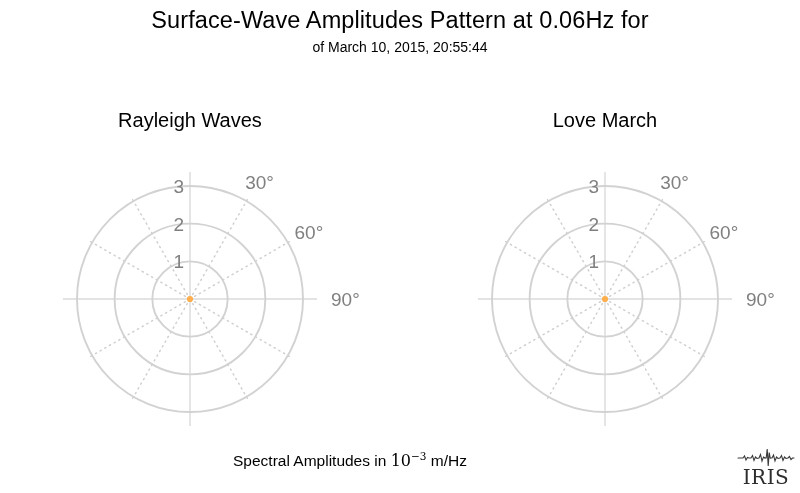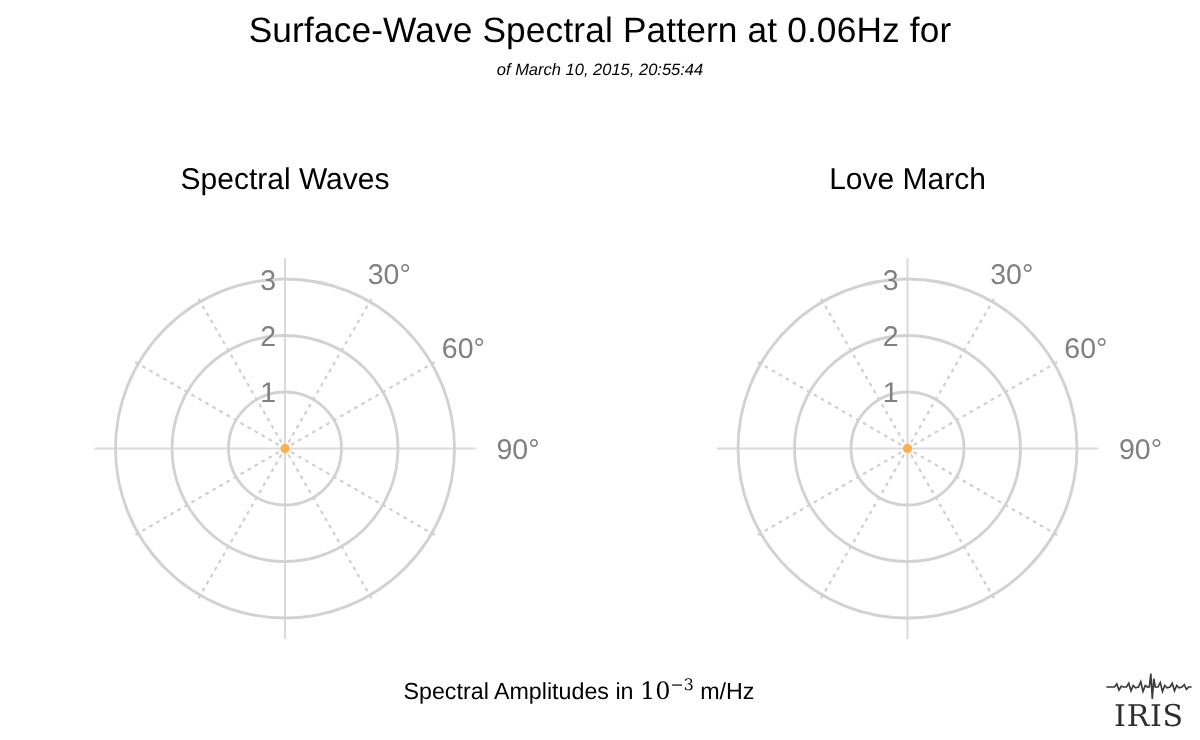--- a/index.html
+++ b/index.html
@@ -23,25 +23,24 @@
     width: 800px;
     text-align: center;
   }
   .title-line {
     font-size: 23.5px;
     color: #000000;
     line-height: 29px;
     letter-spacing: 0.1px;
   }
   #subtitle {
-    font-size: 11px;
+    font-size: 14px;
     color: #000000;
     line-height: 20px;
     margin-top: 2px;
-    font-style: italic;
   }
 
   
   .panel {
     position: absolute;
     top: 108px;
   }
   #panel-rayleigh { left: 15px; }
   #panel-love     { left: 430px; }
 
@@ -71,21 +70,20 @@
 
   
   #caption {
     position: absolute;
     top: 451px;
     left: 0;
     width: 700px;
     text-align: center;
     font-size: 15.5px;
     color: #000000;
-    margin-left: 36px;
   }
   #caption .mathnum {
     font-family: "DejaVu Serif", serif;
     font-size: 16px;
   }
   #caption .mathnum sup {
     font-size: 10.5px;
     vertical-align: super;
     line-height: 0;
   }
@@ -97,26 +95,26 @@
     top: 447px;
     width: 58px;
     height: 42px;
     text-align: center;
   }
 </style>
 </head>
 <body>
 
 <div id="title-block">
-  <div class="title-line">Surface-Wave Spectral Pattern at 0.06Hz for</div>
+  <div class="title-line">Surface-Wave Amplitudes Pattern at 0.06Hz for</div>
   <div id="subtitle">of March 10, 2015, 20:55:44</div>
 </div>
 
 <div class="panel" id="panel-rayleigh">
-  <div class="panel-title">Spectral Waves</div>
+  <div class="panel-title">Rayleigh Waves</div>
   <div class="polar-wrap">
     <svg class="polar-svg" width="350" height="350" viewBox="0 0 350 350">
         <line x1="48" y1="191" x2="302" y2="191" stroke="#dadada" stroke-width="1.4"></line>
         <line x1="175" y1="64" x2="175" y2="318" stroke="#dadada" stroke-width="1.4"></line>
         <line x1="175" y1="191" x2="233.5" y2="89.67502775722069" stroke="#cfcfcf" stroke-width="1.5" stroke-dasharray="1.2 4.2" stroke-linecap="round"></line>
         <line x1="175" y1="191" x2="276.3249722427793" y2="132.5" stroke="#cfcfcf" stroke-width="1.5" stroke-dasharray="1.2 4.2" stroke-linecap="round"></line>
         <line x1="175" y1="191" x2="276.3249722427793" y2="249.5" stroke="#cfcfcf" stroke-width="1.5" stroke-dasharray="1.2 4.2" stroke-linecap="round"></line>
         <line x1="175" y1="191" x2="233.5" y2="292.3249722427793" stroke="#cfcfcf" stroke-width="1.5" stroke-dasharray="1.2 4.2" stroke-linecap="round"></line>
         <line x1="175" y1="191" x2="116.50000000000003" y2="292.3249722427793" stroke="#cfcfcf" stroke-width="1.5" stroke-dasharray="1.2 4.2" stroke-linecap="round"></line>
         <line x1="175" y1="191" x2="73.67502775722068" y2="249.5" stroke="#cfcfcf" stroke-width="1.5" stroke-dasharray="1.2 4.2" stroke-linecap="round"></line>

